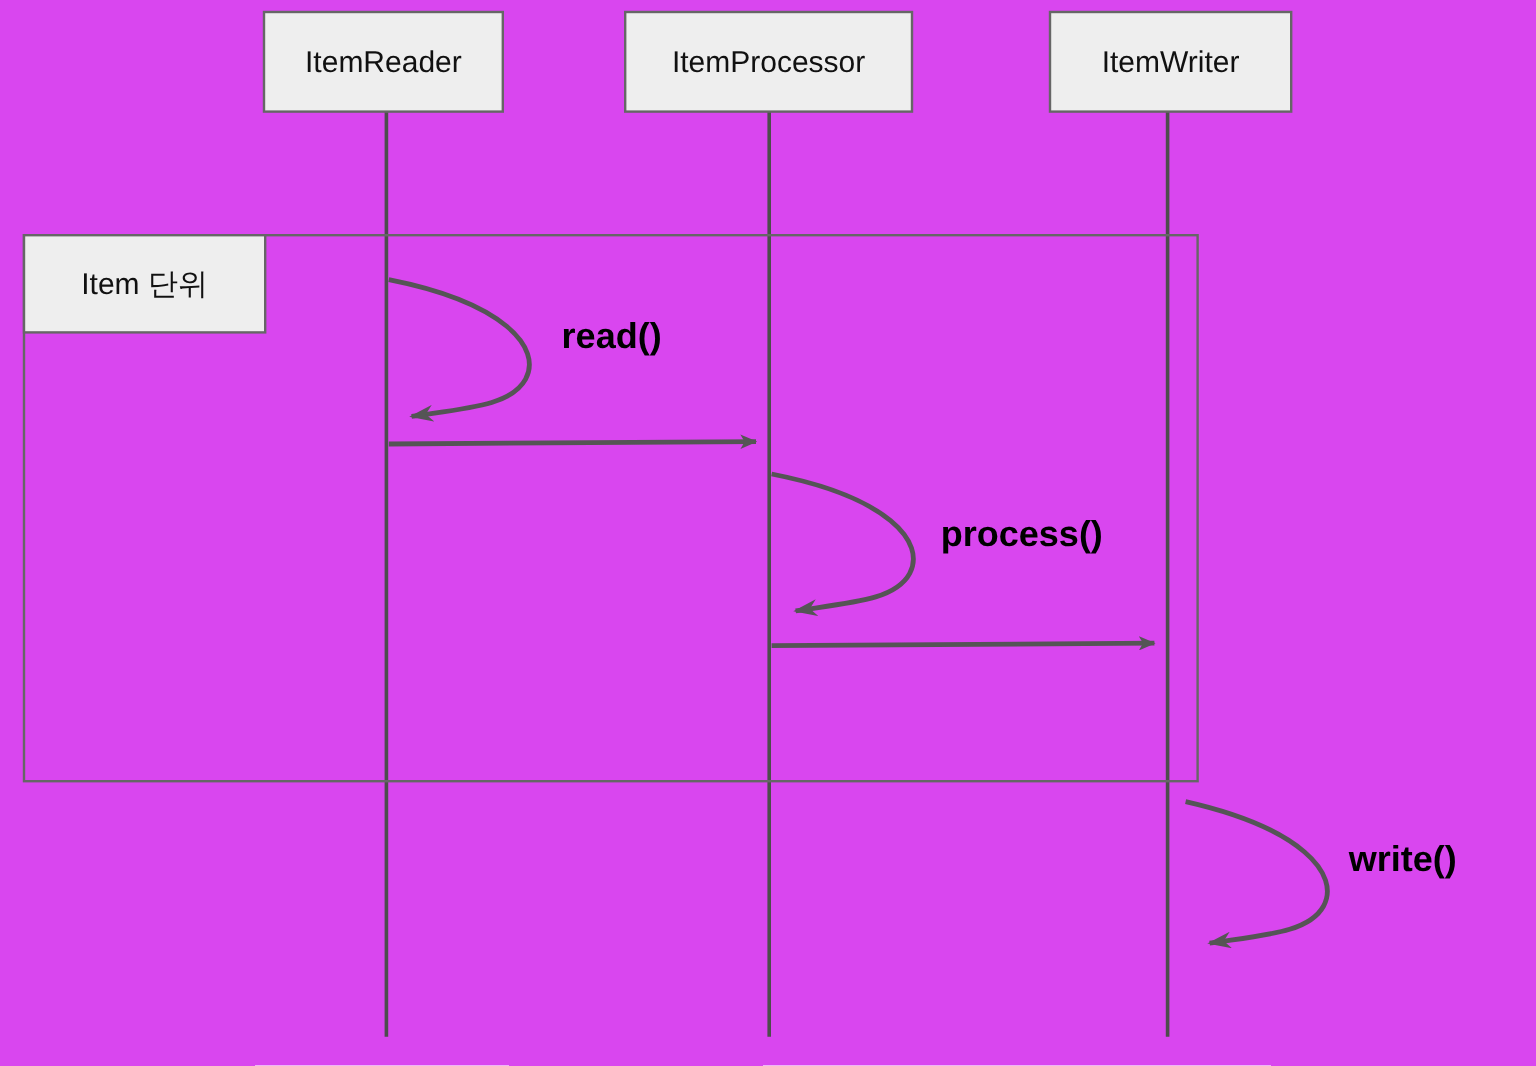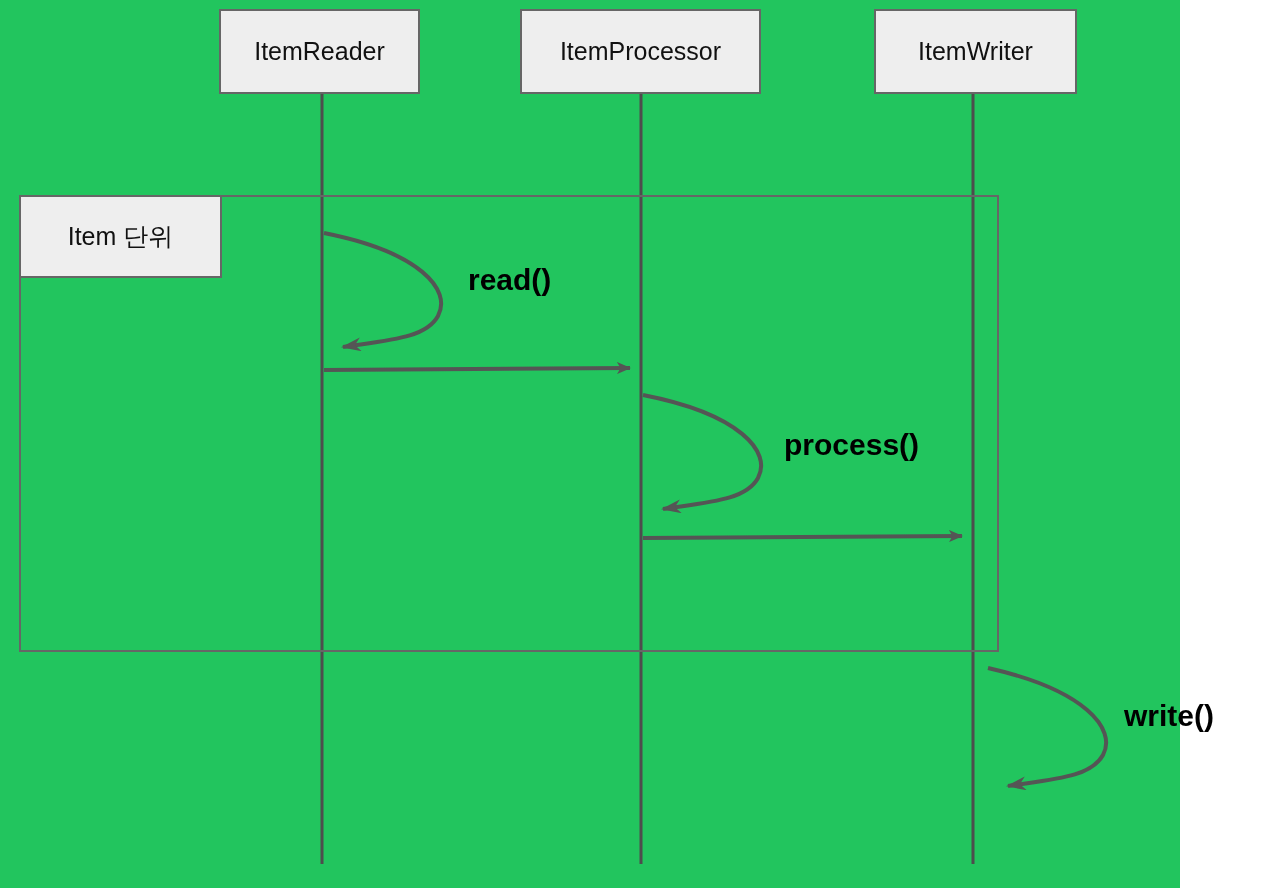--- a/index.html
+++ b/index.html
@@ -8,23 +8,23 @@
     background: #ffffff;
   }
   body {
     width: 1280px;
     height: 888px;
     font-family: "Liberation Sans", "DejaVu Sans", sans-serif;
     overflow: hidden;
   }
   #diagram-root {
     position: relative;
-    width: 1180px;
+    width: 1280px;
     height: 888px;
-    background: #22c55e;
+    background: #d946ef;
   }
   #diagram-svg {
     position: absolute;
     left: 0;
     top: 0;
     width: 1280px;
     height: 888px;
     display: block;
   }
   .participant-label {

